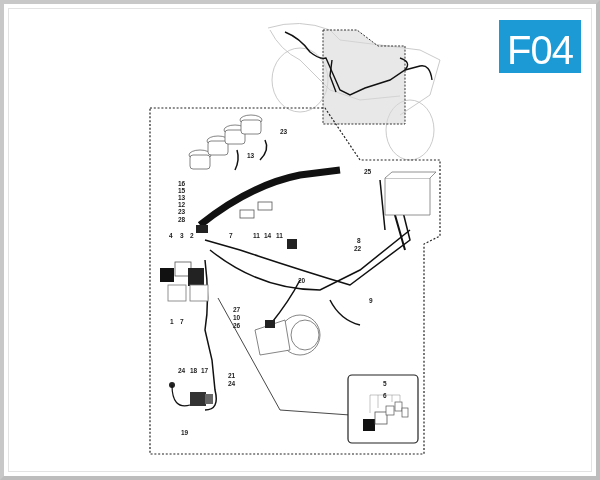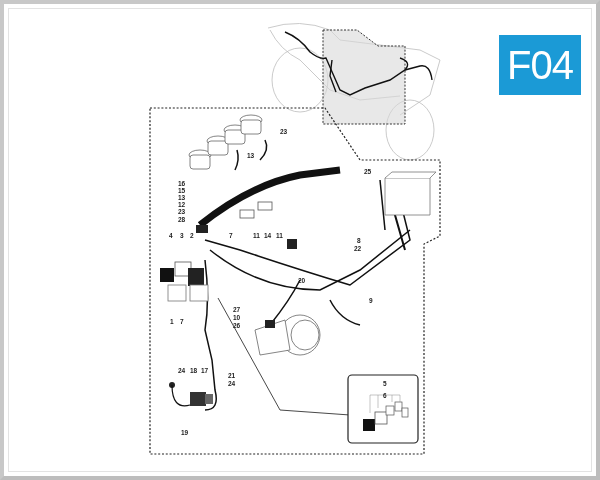--- a/index.html
+++ b/index.html
@@ -1,19 +1,19 @@
 <!DOCTYPE html>
 <html><head>
 <meta charset="utf-8">
 <style>
   html, body { margin: 0; padding: 0; background: #ffffff; }
   body { width: 600px; height: 480px; position: relative; overflow: hidden; font-family: "Liberation Sans", sans-serif; }
   .frame { position: absolute; left: 0; top: 0; width: 600px; height: 480px; box-sizing: border-box; border-left: 4px solid #c8c8c8; border-top: 4px solid #c8c8c8; border-right: 4px solid #bdbdbd; border-bottom: 4px solid #bdbdbd; background: #fff; }
   .frame-inner { position: absolute; left: 4px; top: 4px; right: 4px; bottom: 4px; border: 1px solid #e3e3e3; }
-  .badge { position: absolute; left: 499px; top: 35px; width: 82px; height: 60px; background: #1b9ad6; color: #ffffff; font-size: 40px; line-height: 60px; text-align: center; letter-spacing: -1px; font-family: "Liberation Sans", sans-serif; }
+  .badge { position: absolute; left: 499px; top: 20px; width: 82px; height: 53px; background: #1b9ad6; color: #ffffff; font-size: 40px; line-height: 60px; text-align: center; letter-spacing: -1px; font-family: "Liberation Sans", sans-serif; }
   svg.diagram { position: absolute; left: 0; top: 0; }
   .lbl { font-family: "Liberation Sans", sans-serif; font-size: 6.5px; font-weight: bold; fill: #222; }
 </style>
 </head>
 <body>
 
 <div class="frame">
   <div class="frame-inner"></div>
 </div>
 

